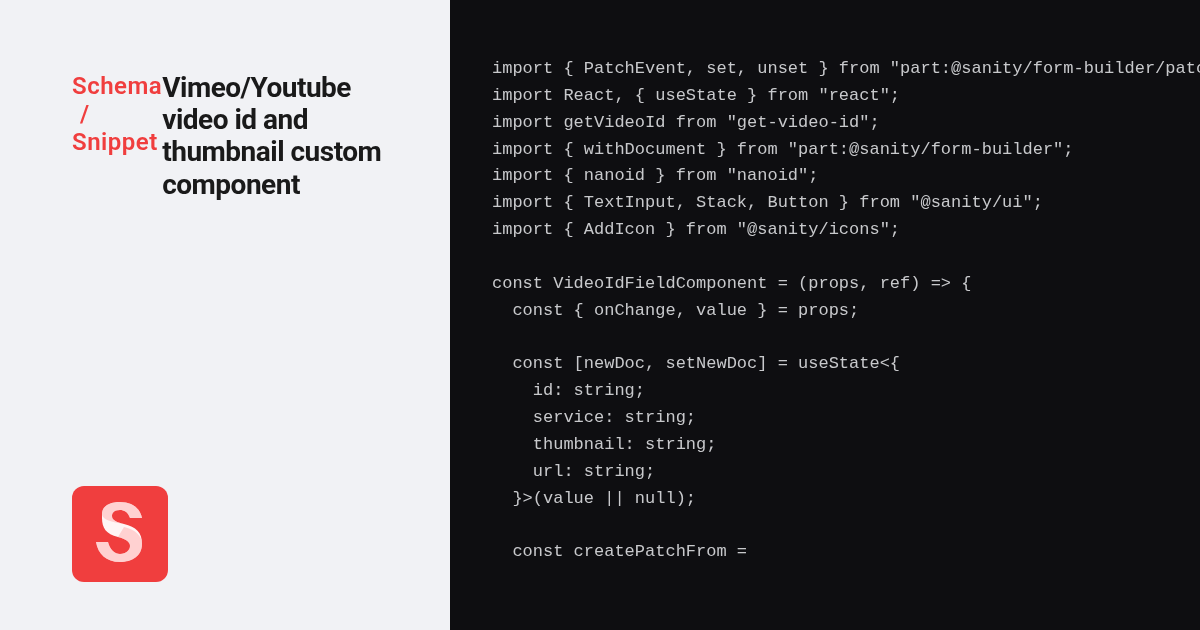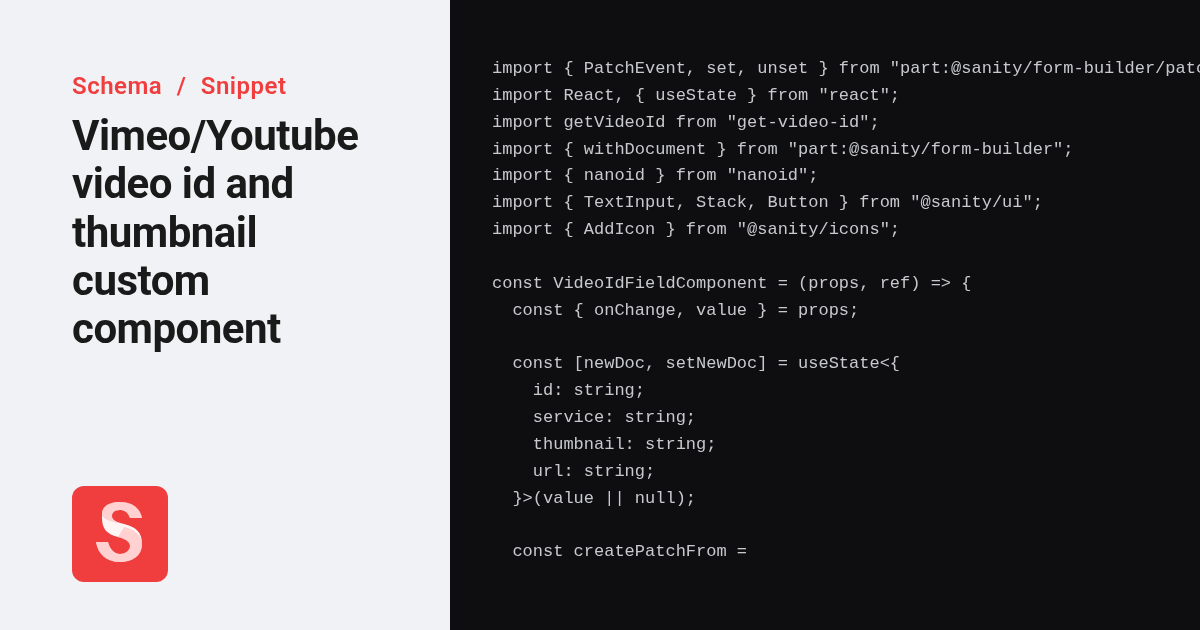--- a/index.html
+++ b/index.html
@@ -13,36 +13,35 @@
       display: flex;
       font-family: -apple-system, BlinkMacSystemFont, "Segoe UI", Roboto, sans-serif;
       overflow: hidden;
     }
     .left-panel {
       width: 450px;
       height: 630px;
       background: #f1f2f5;
       padding: 72px 48px 48px 72px;
       display: flex;
-      flex-direction: column;
       position: relative;
     }
     .breadcrumb {
       font-size: 24px;
       font-weight: 600;
       color: #f03e3e;
       margin-bottom: 12px;
       letter-spacing: 0.5px;
     }
     .breadcrumb .sep {
       color: #f03e3e;
       margin: 0 8px;
     }
     .title {
-      font-size: 42px;
+      font-size: 28px;
       font-weight: 700;
       color: #1a1a1a;
       line-height: 1.15;
       letter-spacing: -0.5px;
     }
     .logo {
       position: absolute;
       bottom: 48px;
       left: 72px;
       width: 96px;

